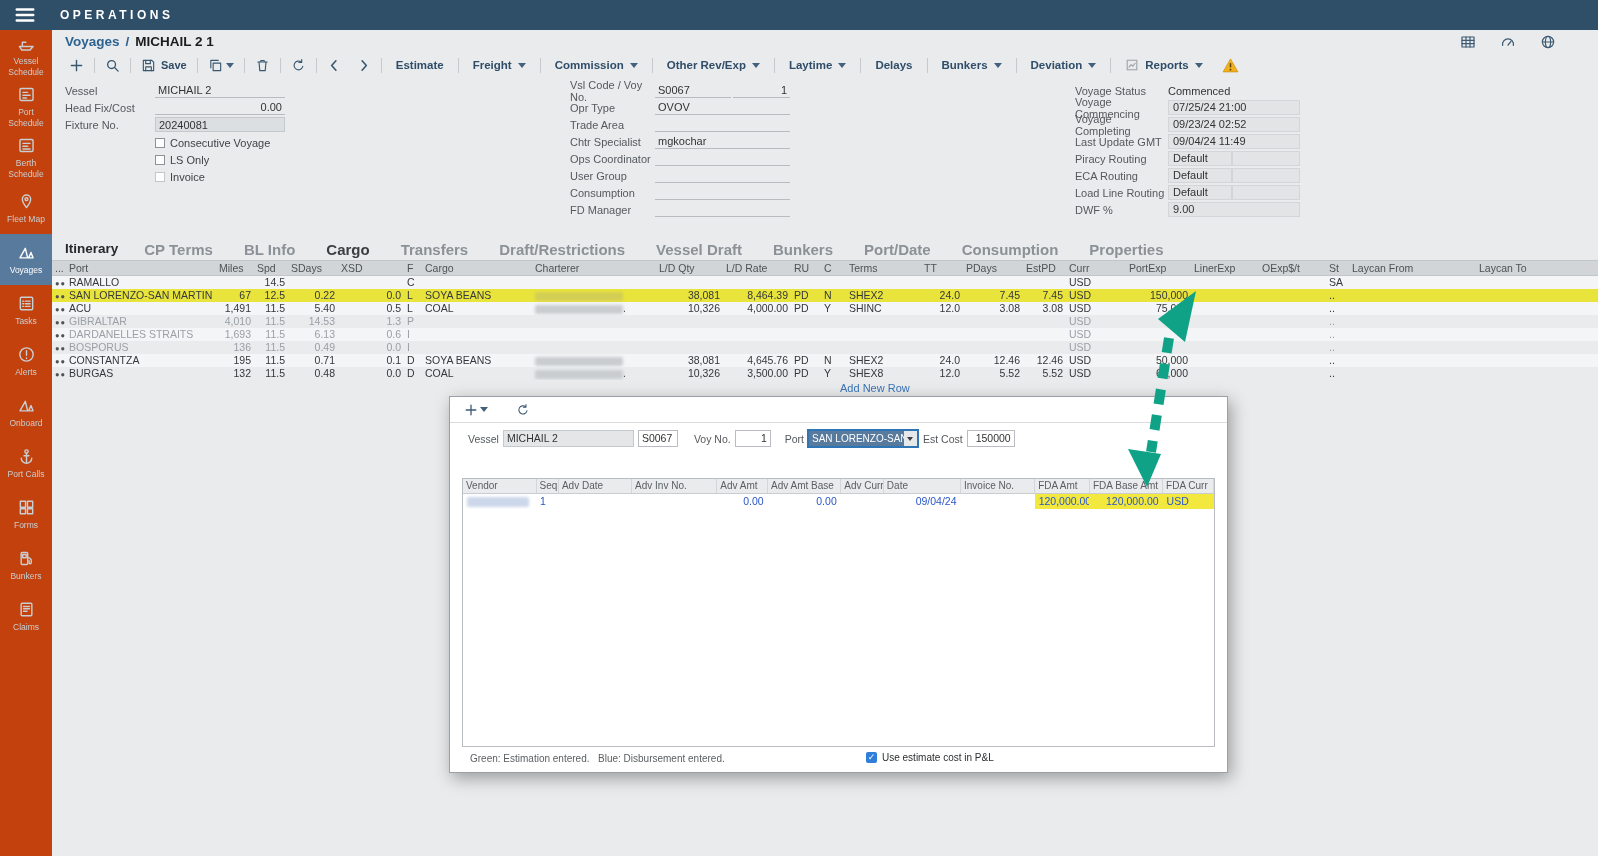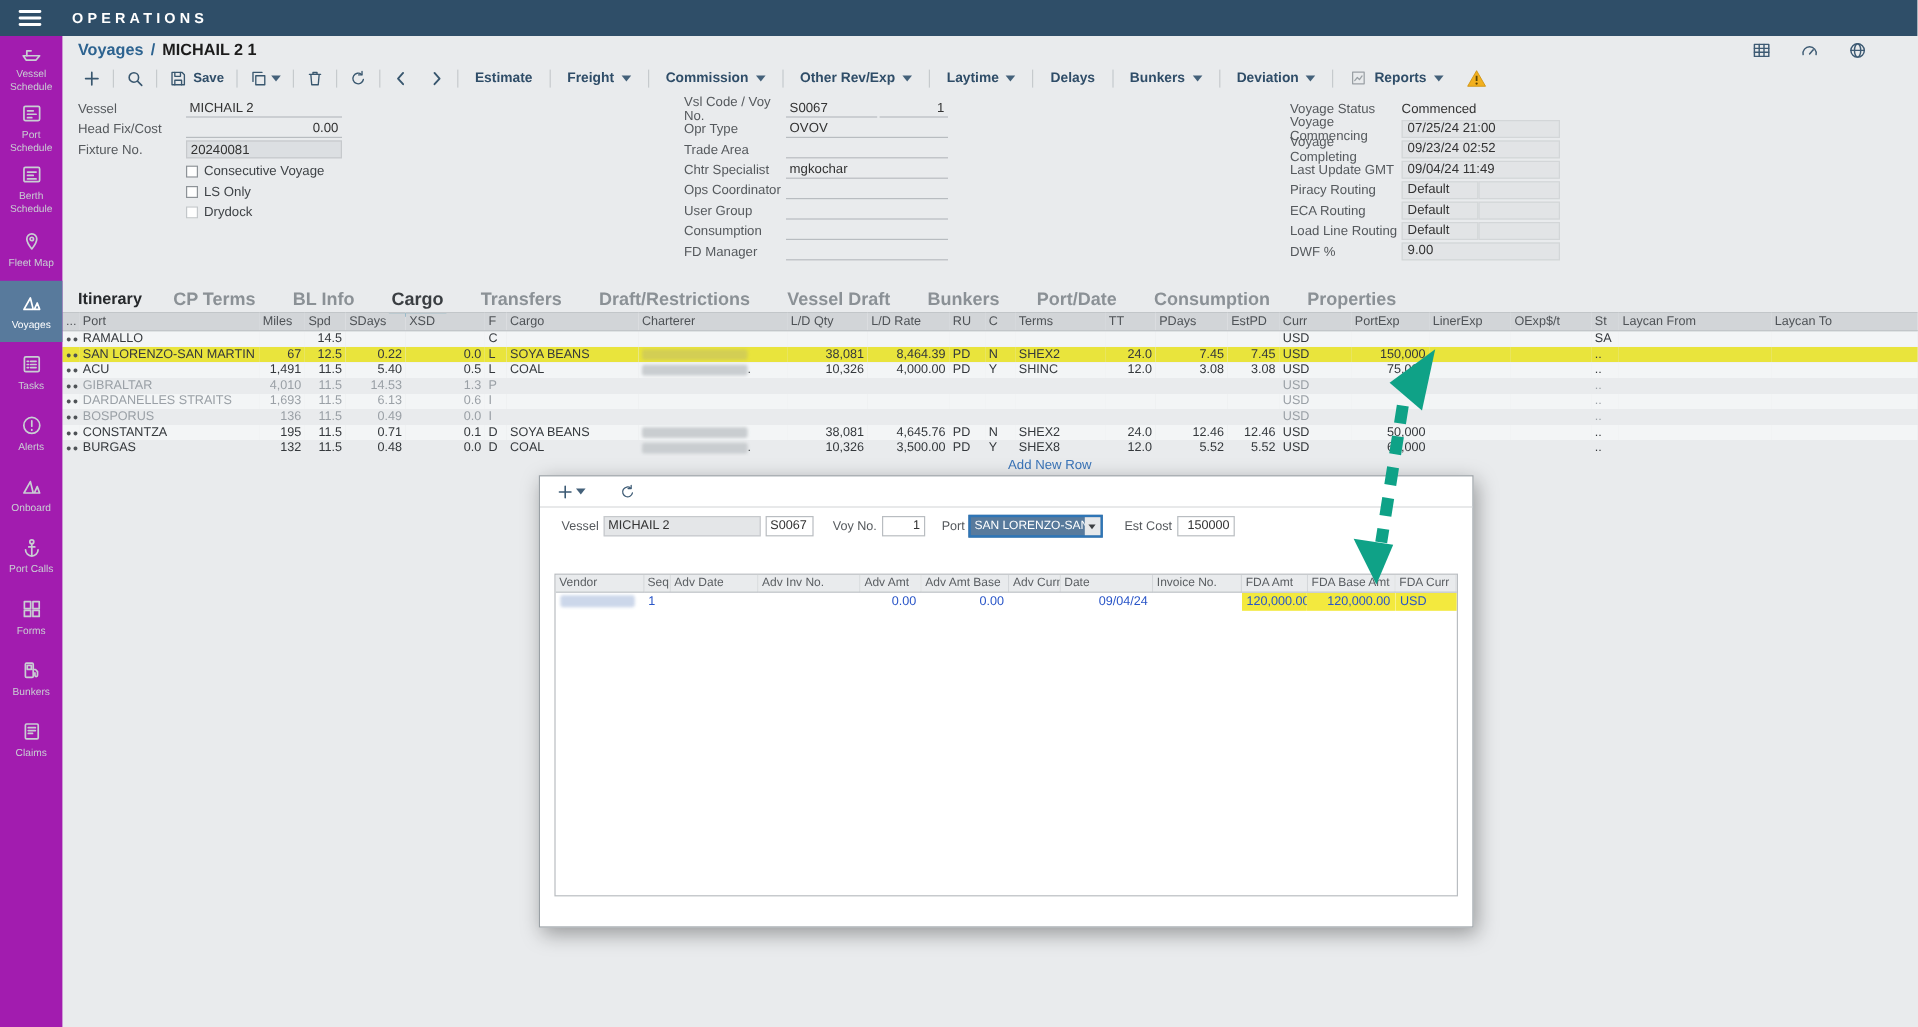--- a/index.html
+++ b/index.html
@@ -5,21 +5,21 @@
 *{box-sizing:border-box;margin:0;padding:0}
 html,body{width:1598px;height:856px;overflow:hidden}
 body{position:relative;font-family:"Liberation Sans",sans-serif;background:#e9ebed;font-size:11px;color:#333}
 .ic{display:inline-flex;align-items:center;justify-content:center}
 .ic svg{display:block}
 
 .topbar{position:absolute;left:0;top:0;width:1598px;height:30px;background:#2f4e68;display:flex;align-items:center;z-index:6}
 .burger{margin-left:14px;width:22px;height:18px;color:#fff;cursor:pointer}
 .apptitle{color:#fff;font-size:12px;font-weight:bold;letter-spacing:3.5px;margin-left:24px}
 
-.sidebar{position:absolute;left:0;top:30px;bottom:0;width:52px;background:#a21caf;z-index:5}
+.sidebar{position:absolute;left:0;top:30px;bottom:0;width:52px;background:#c2410c;z-index:5}
 .sbitem{height:51px;display:flex;flex-direction:column;align-items:center;justify-content:center;color:#c9ced3;font-size:8.5px;line-height:1.2;text-align:center;cursor:pointer;padding:2px 1px}
 .sbitem .ic{width:19px;height:19px;margin-bottom:3px}
 .sbitem svg{width:19px;height:19px}
 .sbitem.active{background:#587a9c;color:#fff}
 
 .content{position:absolute;left:52px;top:30px;right:0;bottom:0}
 .crumb{display:flex;align-items:center;height:23px;padding-left:13px}
 .crumb .sec{color:#2d6390;font-weight:bold;font-size:13.5px;cursor:pointer}
 .crumb .sep2{color:#2d6390;font-weight:bold;font-size:13.5px;margin:0 6px}
 .crumb .ttl{color:#1c1c1c;font-weight:bold;font-size:13.5px}
@@ -391,21 +391,21 @@
     <div class="cbrow">
       <span class="cb"></span>
       <span>Consecutive Voyage</span>
     </div>
     <div class="cbrow">
       <span class="cb"></span>
       <span>LS Only</span>
     </div>
     <div class="cbrow">
       <span class="cb dis"></span>
-      <span>Drydock</span>
+      <span>Invoice</span>
     </div>
   </div>
 
   <div id="form-mid">
       <div class="frow">
         <span class="f-label">Vsl Code / Voy No.</span>
         <span class="fld sp1">S0067</span>
         <span class="fld sp2">1</span>
       </div>
       <div class="frow">
@@ -776,21 +776,21 @@
     <span class="inp" style="width:40px;margin-left:4px">S0067</span>
     <span style="margin-left:16px">Voy No.</span>
     <span class="inp r" style="width:36px;margin-left:4px">1</span>
     <span style="margin-left:14px">Port</span>
     <span class="portdd" style="margin-left:3px">
       <span class="ddtext">SAN LORENZO-SAN M</span>
       <span class="cbtn">
           <span class="caret"></span>
         </span>
     </span>
-    <span style="margin-left:18px">Est Cost</span>
+    <span style="margin-left:4px">Est Cost</span>
     <span class="inp r" style="width:48px;margin-left:4px">150000</span>
   </div>
   <div class="dlg-grid">
     <table id="pesgrid">
         <colgroup>
           <col style="width: 72px;">
           <col style="width: 22px;">
           <col style="width: 72px;">
           <col style="width: 84px;">
           <col style="width: 50px;">
@@ -829,19 +829,27 @@
             <td class=""></td>
             <td class="r ">09/04/24</td>
             <td class=""></td>
             <td class="r yellow">120,000.00</td>
             <td class="r yellow">120,000.00</td>
             <td class="yellow">USD</td>
           </tr>
         </tbody>
       </table>
   </div>
+  <div class="dlg-foot">
+    <span class="fg">Green: Estimation entered.</span>
+    <span class="fb">Blue: Disbursement entered.</span>
+    <span class="fc">
+      <span class="bluecb">✓</span>
+      <span>Use estimate cost in P&amp;L</span>
+    </span>
+  </div>
 </div>
 
 <svg class="arrowsvg" width="1598" height="856" viewBox="0 0 1598 856">
   <polygon points="1196,291 1158,319 1185,342" fill="#0fa287"></polygon>
   <line x1="1169" y1="338" x2="1151" y2="452" stroke="#0fa287" stroke-width="10" stroke-dasharray="15 11"></line>
   <polygon points="1147,487 1128,449 1161,454" fill="#0fa287"></polygon>
 </svg>
 
 </body></html>

